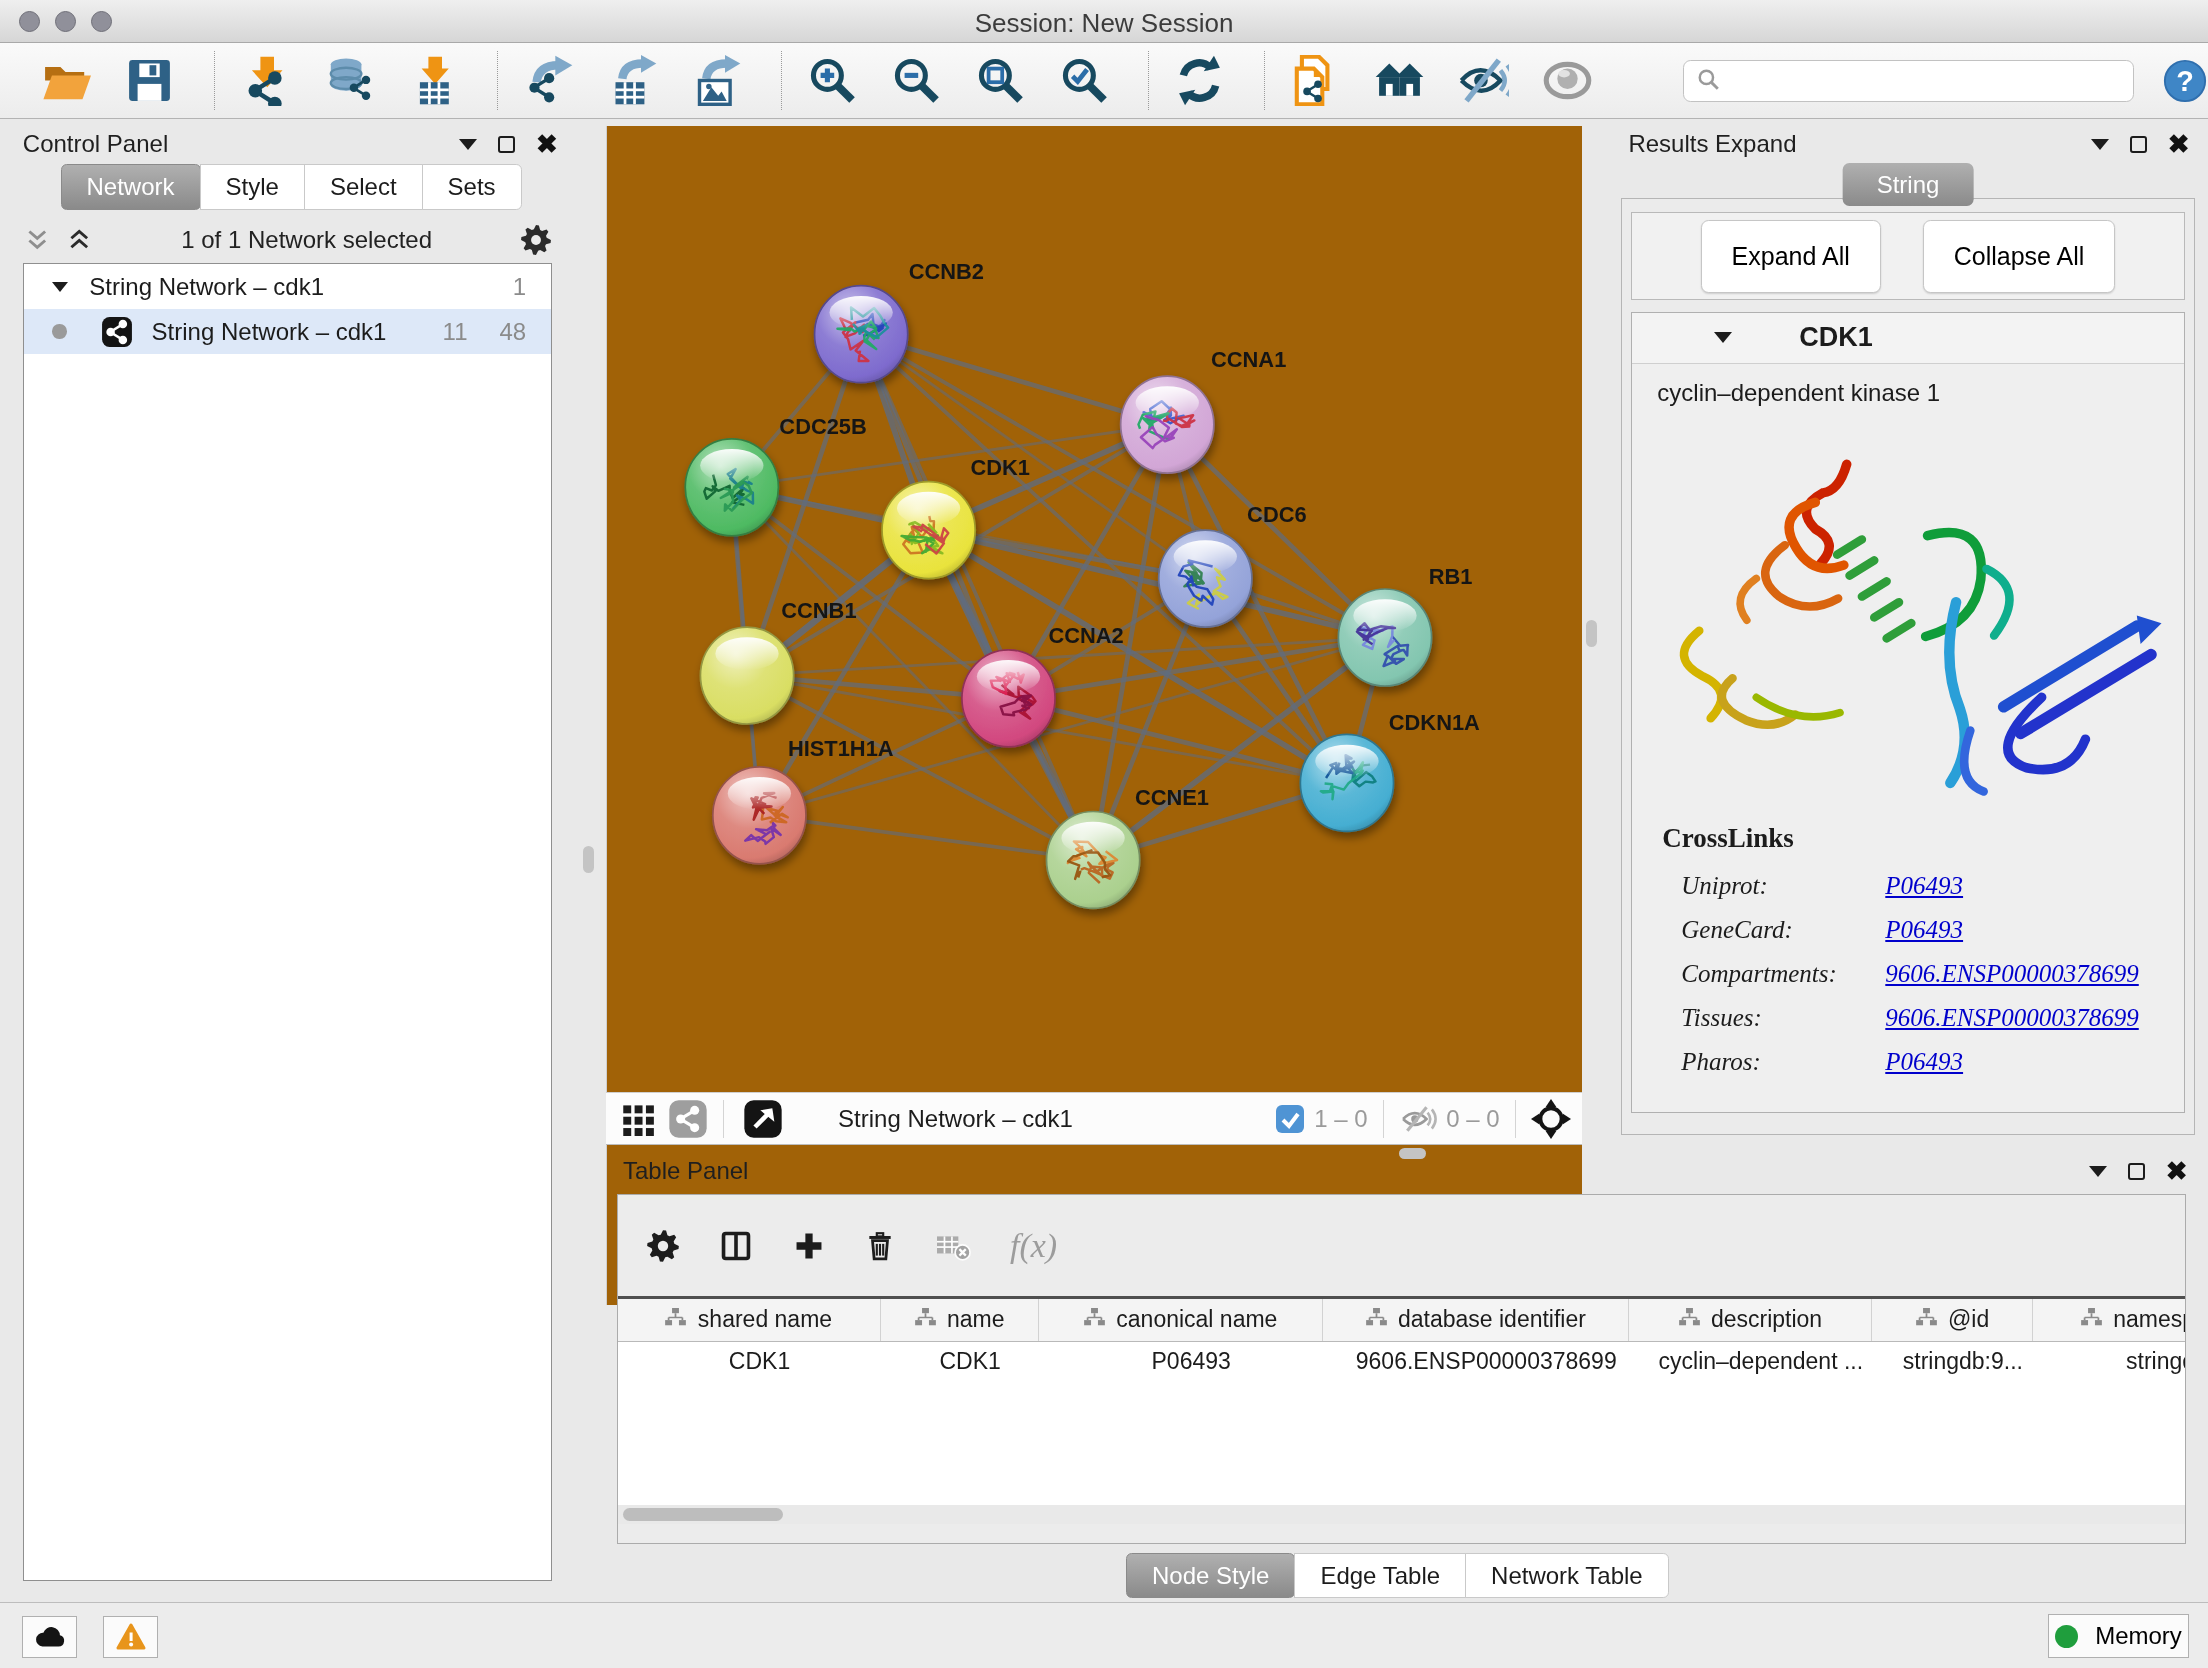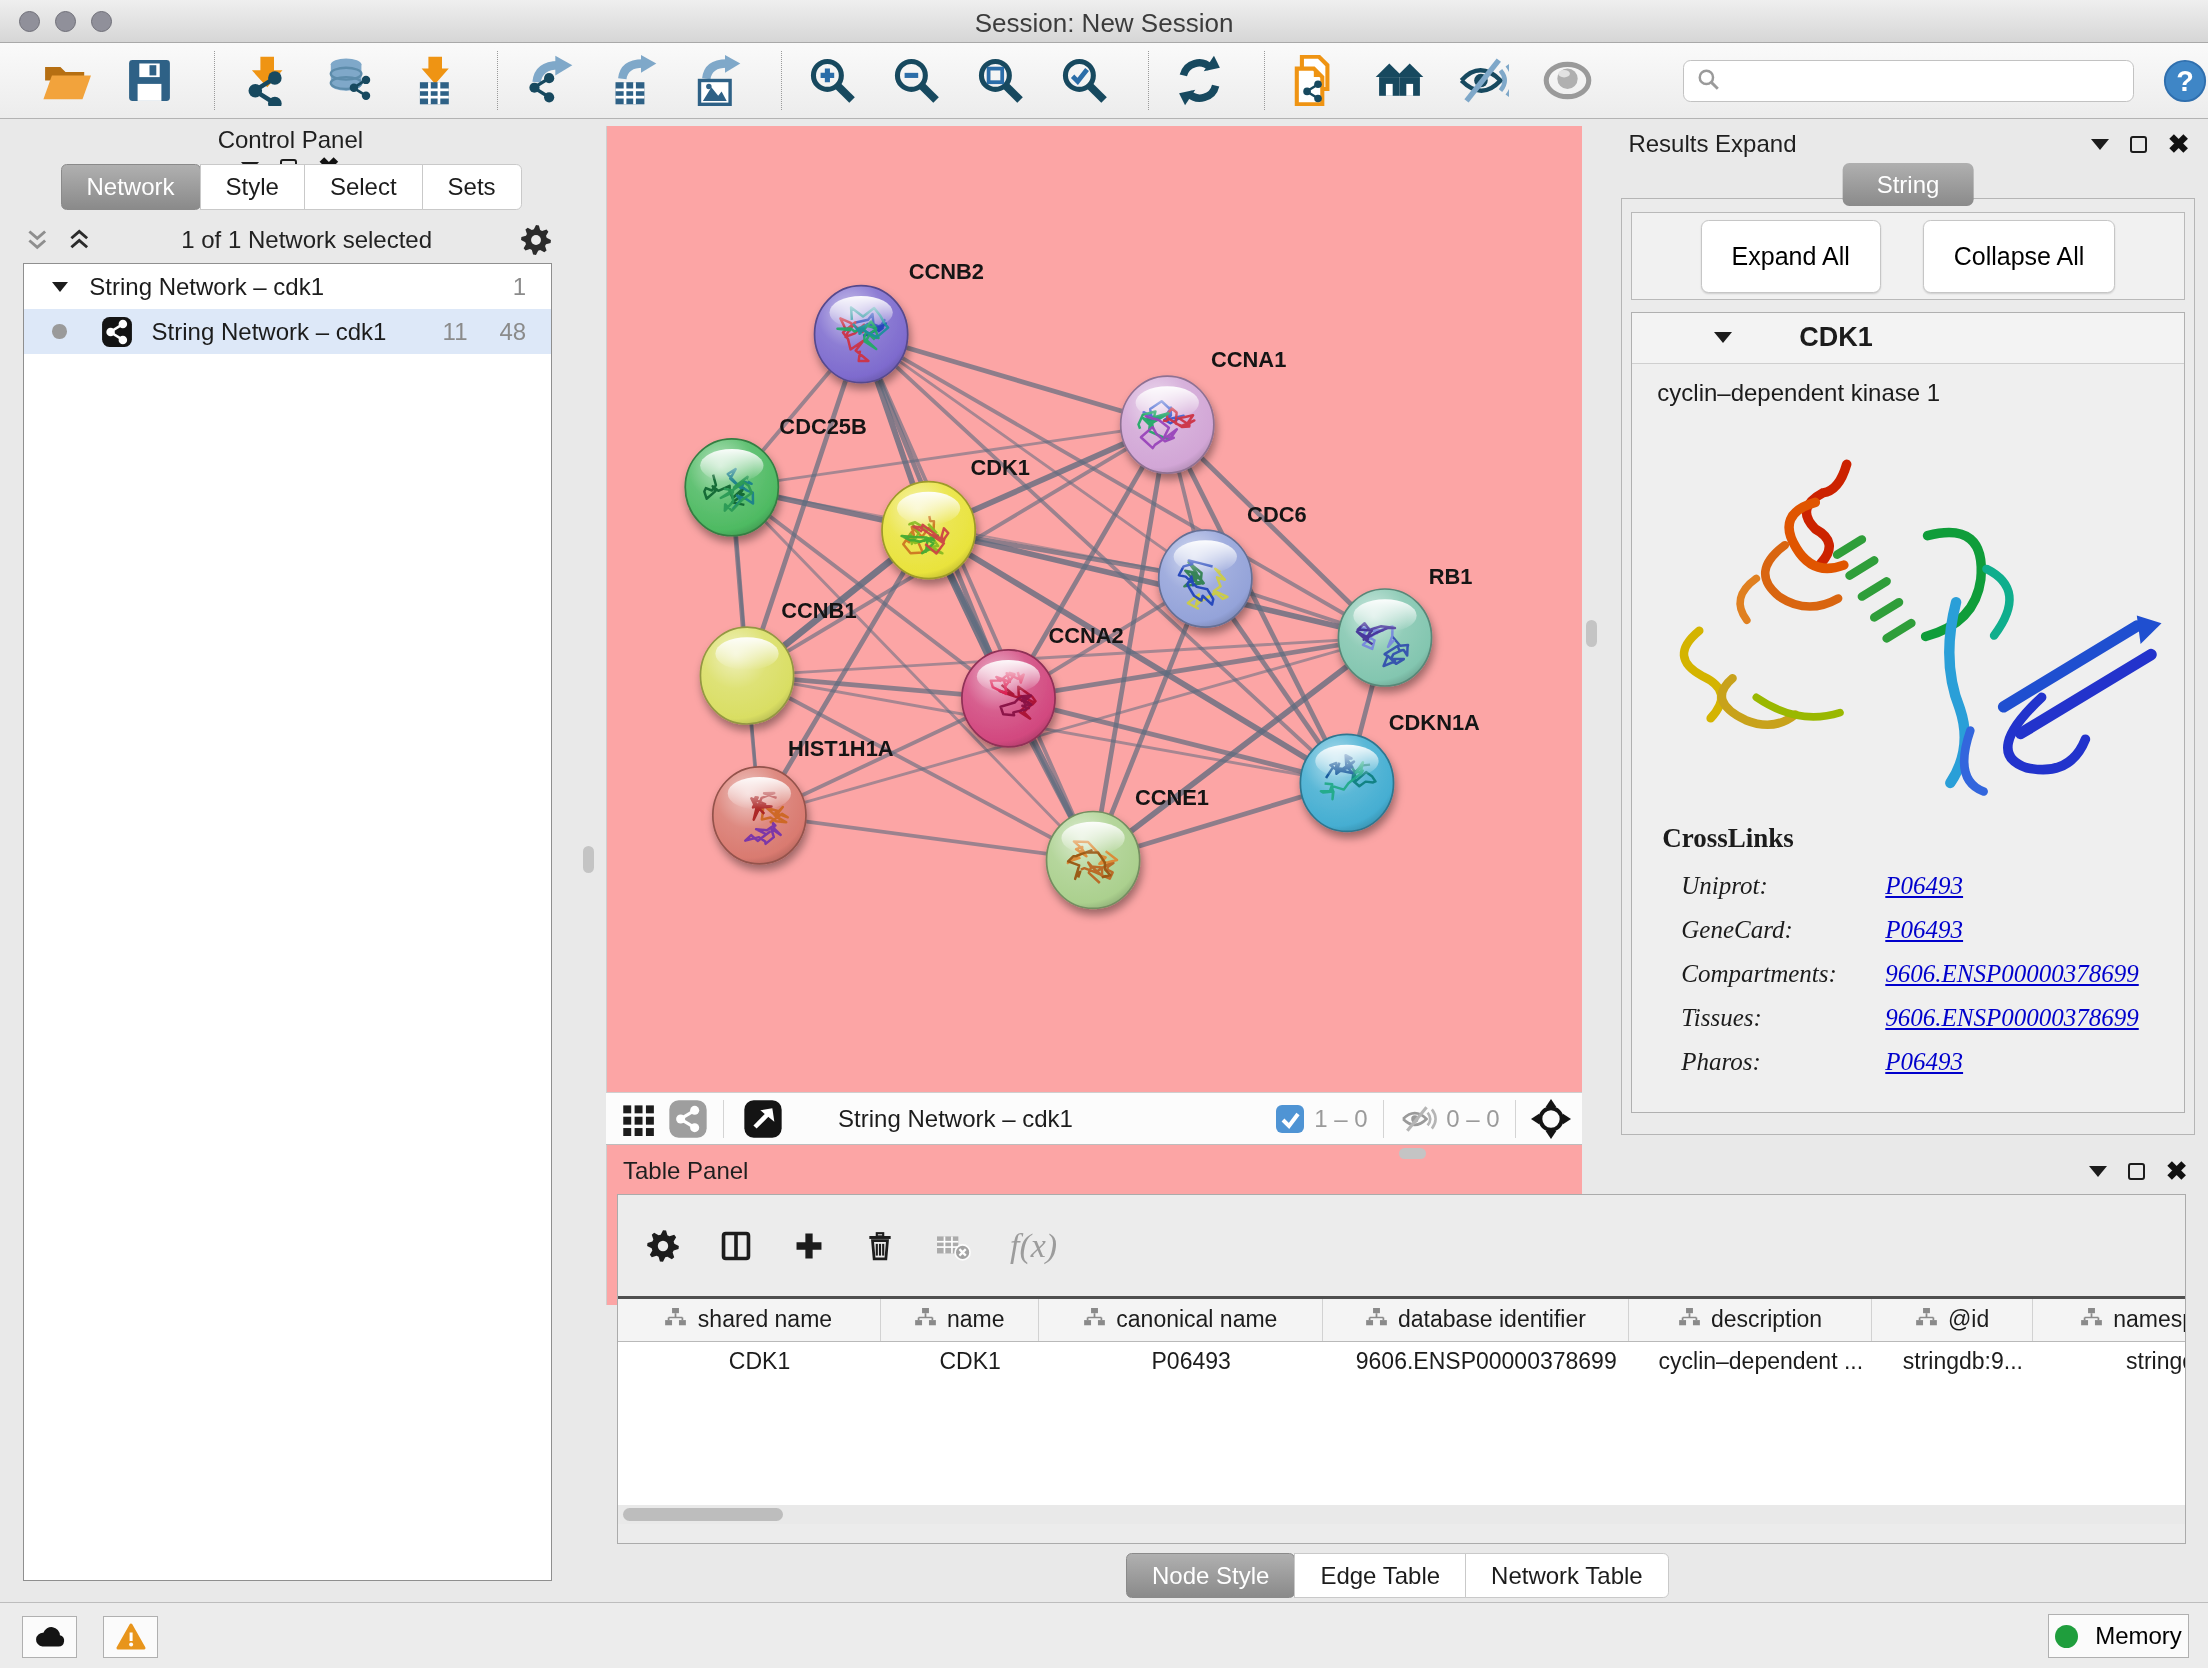--- a/index.html
+++ b/index.html
@@ -32,39 +32,39 @@
   .panel-title { font-size:24px; color:#1f1f1f; }
   .panel-ctrls { display:flex; align-items:center; gap:21px; }
   .caret-down { width:0; height:0; border-left:9.5px solid transparent; border-right:9.5px solid transparent;
     border-top:11.4px solid #1c1c1c; display:inline-block; }
   .float-box { width:17px; height:17px; border:2.9px solid #1c1c1c; border-radius:2.9px; display:inline-block; }
   .close-x { font-size:26px; font-weight:bold; color:#111; line-height:1; }
 
   
   .control-panel { position:absolute; left:9.5px; top:126px; width:556px; height:1459px; }
   .cp-head { position:absolute; left:13.3px; right:7.6px; top:0; height:36px;
-    display:flex; justify-content:space-between; align-items:center;flex-direction:column; }
+    display:flex; justify-content:space-between; align-items:center; }
   .cp-tabs { position:absolute; left:52px; top:38px; height:46px; display:flex; }
   .tab { padding:7.6px 25px; font-size:24px; background:#fff; border:1px solid #c9c9c9;
     margin-left:-1px; display:flex; align-items:center; cursor:pointer; }
   .tab:first-child { border-radius:5.7px 0 0 5.7px; }
   .tab:last-child { border-radius:0 5.7px 5.7px 0; }
   .tab.sel { background:linear-gradient(#b0b0b0,#8a8a8a); color:#fff; border-color:#8a8a8a; border-radius:5.7px; }
   .cp-row { position:absolute; left:13.3px; right:13.3px; top:93px; height:42px;
     display:flex; align-items:center; }
   .cp-status { flex:1; text-align:center; font-size:24px; color:#222; }
   .cp-tree { position:absolute; left:13.3px; right:13.3px; top:137px; bottom:3.8px;
     background:#fff; border:1.9px solid #8f8f8f; }
   .tree-row { height:45px; display:flex; align-items:center; font-size:24px; }
   .tree-row.sel { background:#dde8f8; }
   .tree-count { color:#8b8b8b; margin-left:auto; }
 
   
   .network-view { position:absolute; left:606px; top:126px; width:976px; height:1179px;
-    background:#fca5a5; border-left:1px solid #cfcfcf; }
+    background:#a16207; border-left:1px solid #cfcfcf; }
   .network-footer { position:absolute; left:606px; top:1092px; width:976px; height:53px;
     background:#fcfcfc; border-top:1px solid #cfcfcf; border-bottom:1px solid #bdbdbd;
     display:flex; align-items:center; font-size:24px; }
   .nf-sep { width:0; height:38px; border-left:1px solid #d4d4d4; margin:0 15px; }
   .nf-count { color:#9a9a9a; margin-left:9.5px; }
   .splitter-dot { position:absolute; background:#c4c4c4; border-radius:7.6px; }
 
   
   .results-panel { position:absolute; left:1617px; top:126px; width:582px; height:1020px; }
   .rp-head { position:absolute; left:11.4px; right:9.5px; top:0; height:36px;

